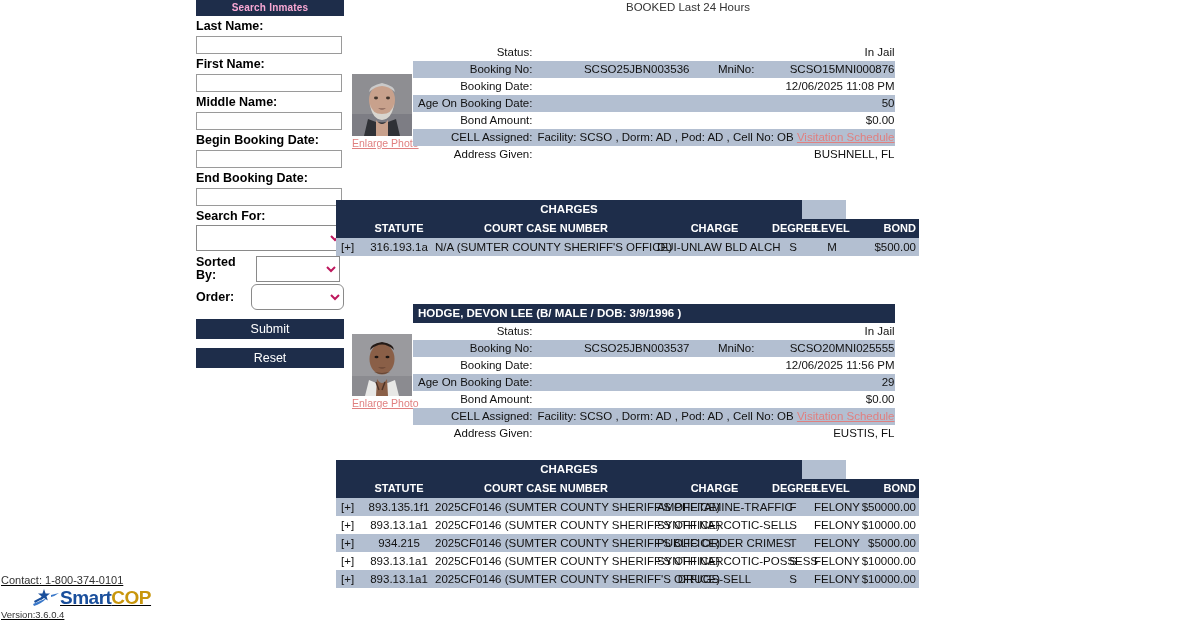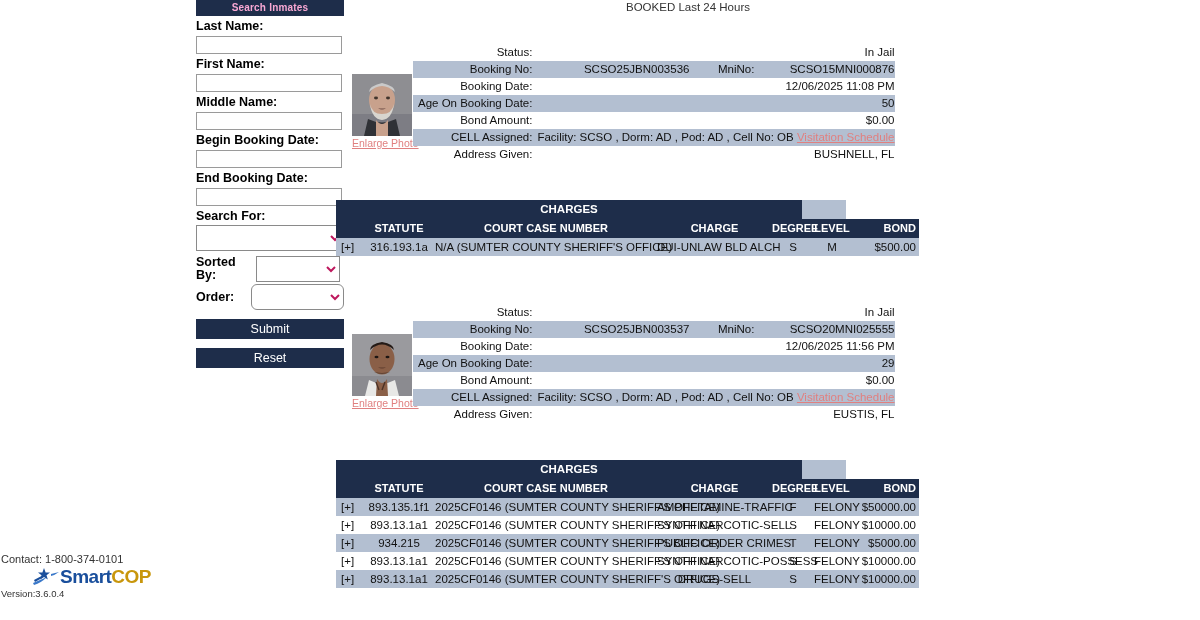--- a/index.html
+++ b/index.html
@@ -111,21 +111,21 @@
   table.charges-table tbody tr.alt td { background: #b3bfd1; }
   .col-plus { width: 22px; text-align: left !important; padding-left: 5px !important; }
   .col-statute { width: 72px; }
   .col-case { width: 222px; }
   .col-charge { width: 115px; }
   .col-degree { width: 42px; }
   .col-level { width: 36px; }
   .col-bond { width: 66px; text-align: right !important; padding-right: 3px !important; }
 
   
-  .footer { position: absolute; left: 0px; top: 553px; width: 200px; }
+  .footer { position: absolute; left: 0px; top: 574px; width: 200px; text-decoration: underline; }
   .contact { font-size: 11px; color: #333; padding-left: 1px; }
   .logo-wrap { display: flex; align-items: center; margin-top: 2px; padding-left: 32px; }
   .logo-text {
     font-size: 19px; font-weight: bold; letter-spacing: -0.5px;
     line-height: 20px;
   }
   .logo-smart { color: #1a4f9c; }
   .logo-cop { color: #c8960c; }
   .version { font-size: 9.5px; color: #333; padding-left: 1px; margin-top: 1px; }
 </style>
@@ -274,20 +274,23 @@
         <path d="M22 38 Q30 41 38 38 Q30 40 22 38 Z" fill="#3b2a22"></path>
         <path d="M17 46 Q30 53 43 46 L47 62 L13 62 Z" fill="#e8e8e6"></path>
         <path d="M25 45 Q30 53 35 45 L36 62 L24 62 Z" fill="#8a5f47"></path>
         <path d="M24 48 L27 56 M33 48 L30 56" stroke="#4a3125" stroke-width="1.4" fill="none"></path>
       </svg>
       <span class="enlarge-link">Enlarge Photo</span>
     </div>
 
     <table class="detail-table">
       <tbody>
+          <tr>
+            <td class="name-bar" colspan="4">HODGE, DEVON LEE   (B/ MALE / DOB: 3/9/1996 )</td>
+          </tr>
       <tr class="drow">
             <td class="d-label">Status:</td>
             <td class="d-val" colspan="3">In Jail</td>
           </tr>
       <tr class="drow alt">
         <td class="d-label">Booking No:</td>
         <td class="d-mid">SCSO25JBN003537</td>
         <td style="width:60px">MniNo:</td>
         <td>SCSO20MNI025555</td>
       </tr>

